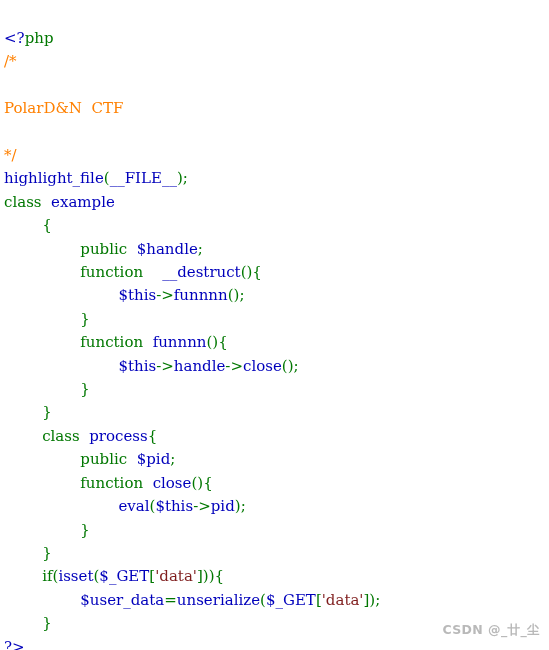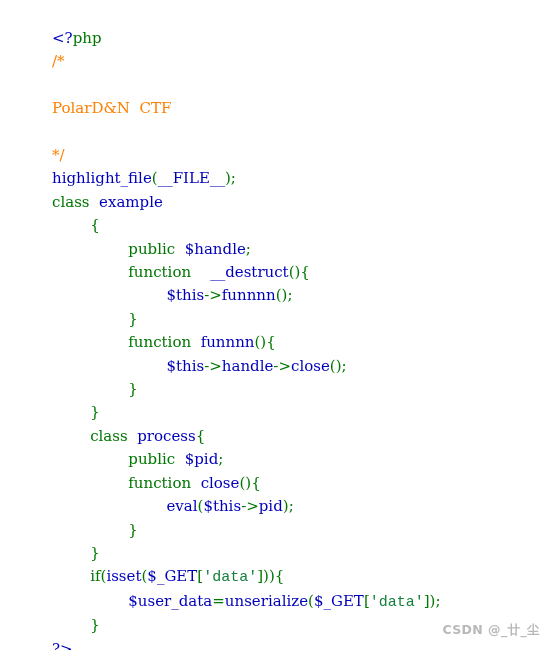--- a/index.html
+++ b/index.html
@@ -26,27 +26,26 @@
     font-family: "DejaVu Serif", serif;
     font-size: 15px;
     line-height: 23.4px;
     white-space: pre;
     letter-spacing: 0px;
   }
 
   .code-line {
     white-space: pre;
     min-height: 23.4px;
-    margin-left: 48px;
   }
 
   
   .tok-default { color: #0000BB; }
   .tok-keyword { color: #007700; }
-  .tok-string  { color: #15803d; font-family: Liberation Mono, monospace; }
+  .tok-string  { color: #7f1d1d; }
   .tok-comment { color: #FF8000; }
   .tok-html    { color: #000000; }
 
   #watermark {
     position: absolute;
     right: 9px;
     bottom: 11px;
     font-family: "DejaVu Sans", sans-serif;
     font-size: 12.5px;
     color: #b9b9b9;

